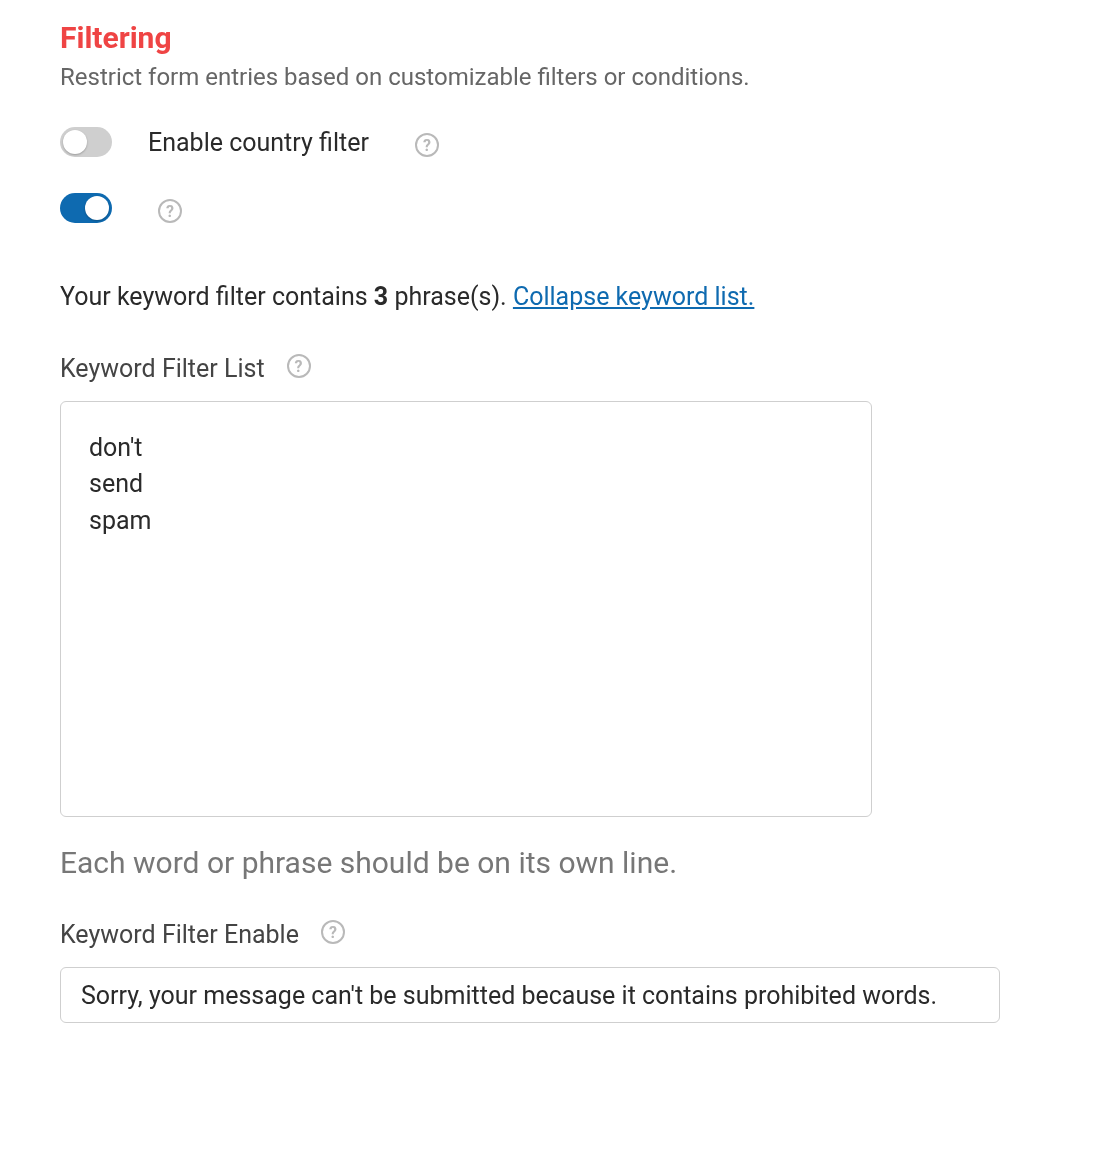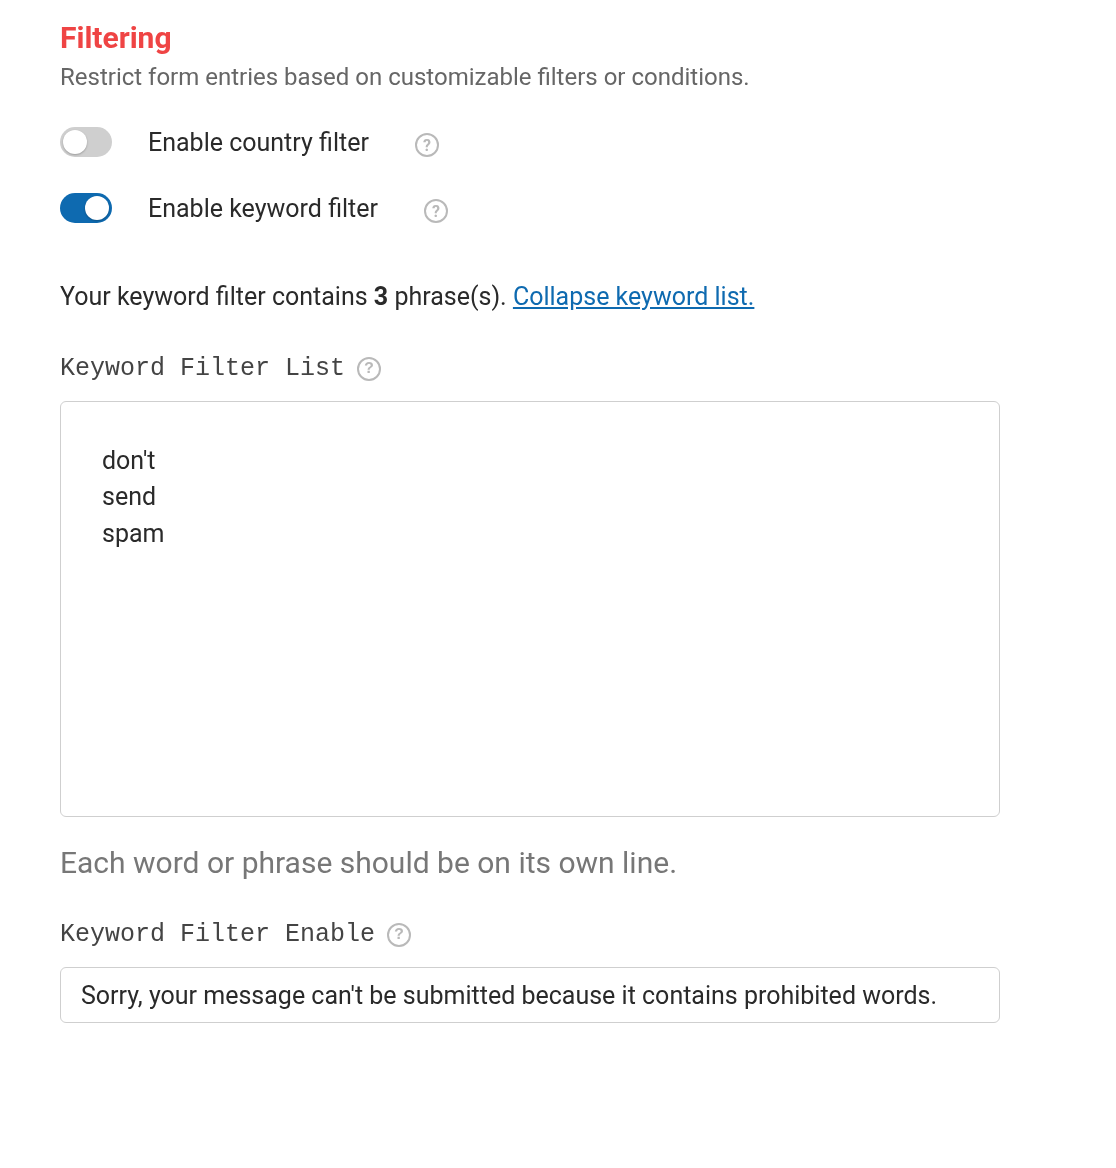--- a/index.html
+++ b/index.html
@@ -80,35 +80,34 @@
       line-height: 1.4;
     }
     .summary-line strong { font-weight: 700; }
     .summary-line a.collapse-link {
       color: #0e6ab0;
       text-decoration: underline;
       cursor: pointer;
     }
     .field-label-row {
       display: flex;
-      align-items: center;
-      gap: 2px;
+      align-items: flex-start;
+      gap: 12px;
       margin-bottom: 18px;
-      font-family: Liberation Mono, monospace;
     }
     .field-label {
       font-size: 25px;
       color: #444;
     }
     textarea.keyword-list {
-      width: 940px;
+      width: 812px;
       height: 416px;
       border: 1px solid #cfcfcf;
       border-radius: 6px;
-      padding: 41px;
+      padding: 28px;
       font-family: inherit;
       font-size: 25px;
       line-height: 1.45;
       color: #2a2a2a;
       resize: none;
       outline: none;
     }
     .hint-text {
       font-size: 30px;
       color: #777;
@@ -142,21 +141,20 @@
     </div>
     <span class="toggle-label">Enable country filter</span>
     <span class="help-icon">?</span>
   </div>
 
   
   <div class="toggle-row">
     <div class="toggle on">
       <div class="knob"></div>
     </div>
-    <span class="toggle-label">Enable keyword filter</span>
     <span class="help-icon">?</span>
   </div>
 
   
   <div class="summary-line">
     <span>Your keyword filter contains </span><strong>3</strong><span> phrase(s). </span><a class="collapse-link">Collapse keyword list.</a>
   </div>
 
   
   <div class="field-label-row">

